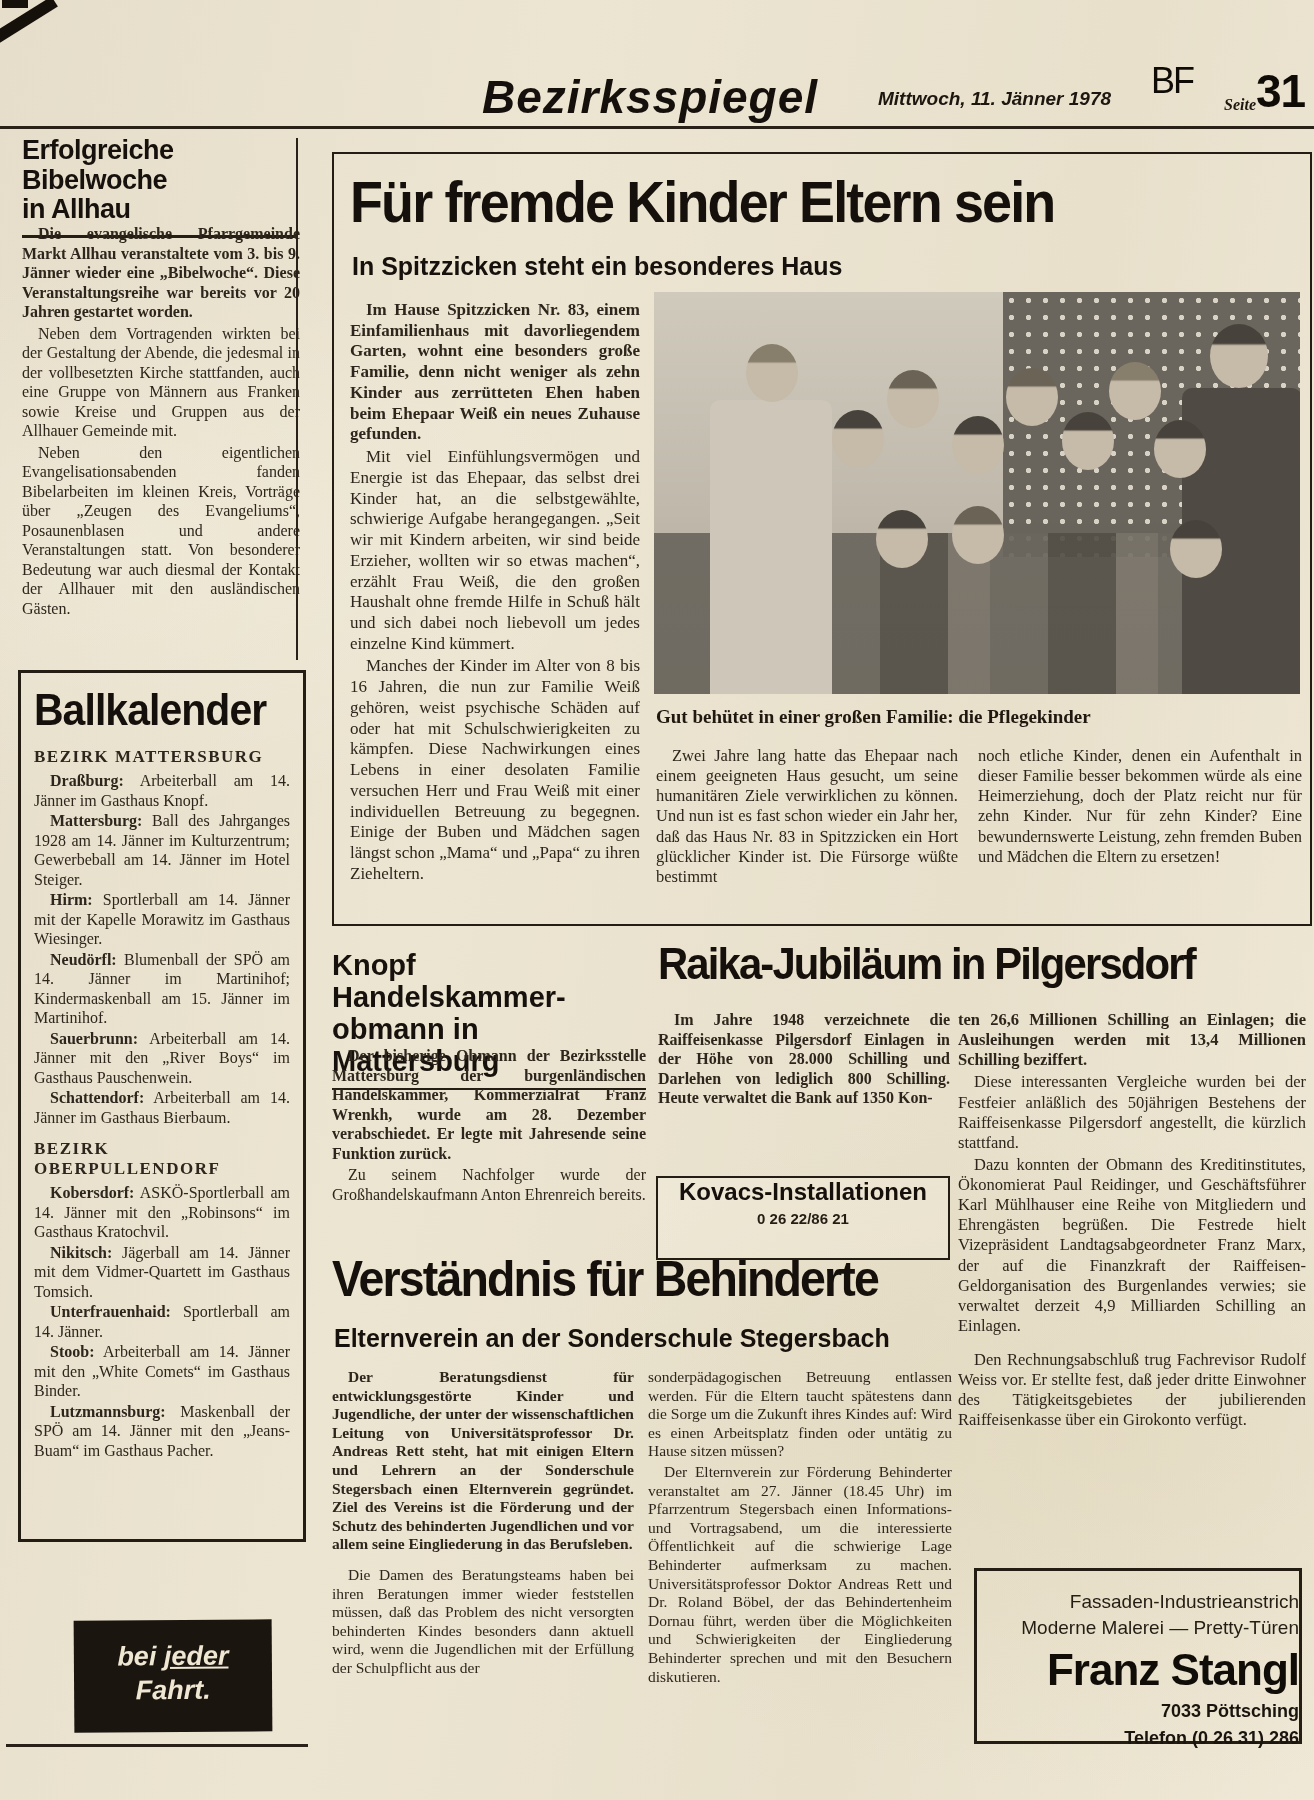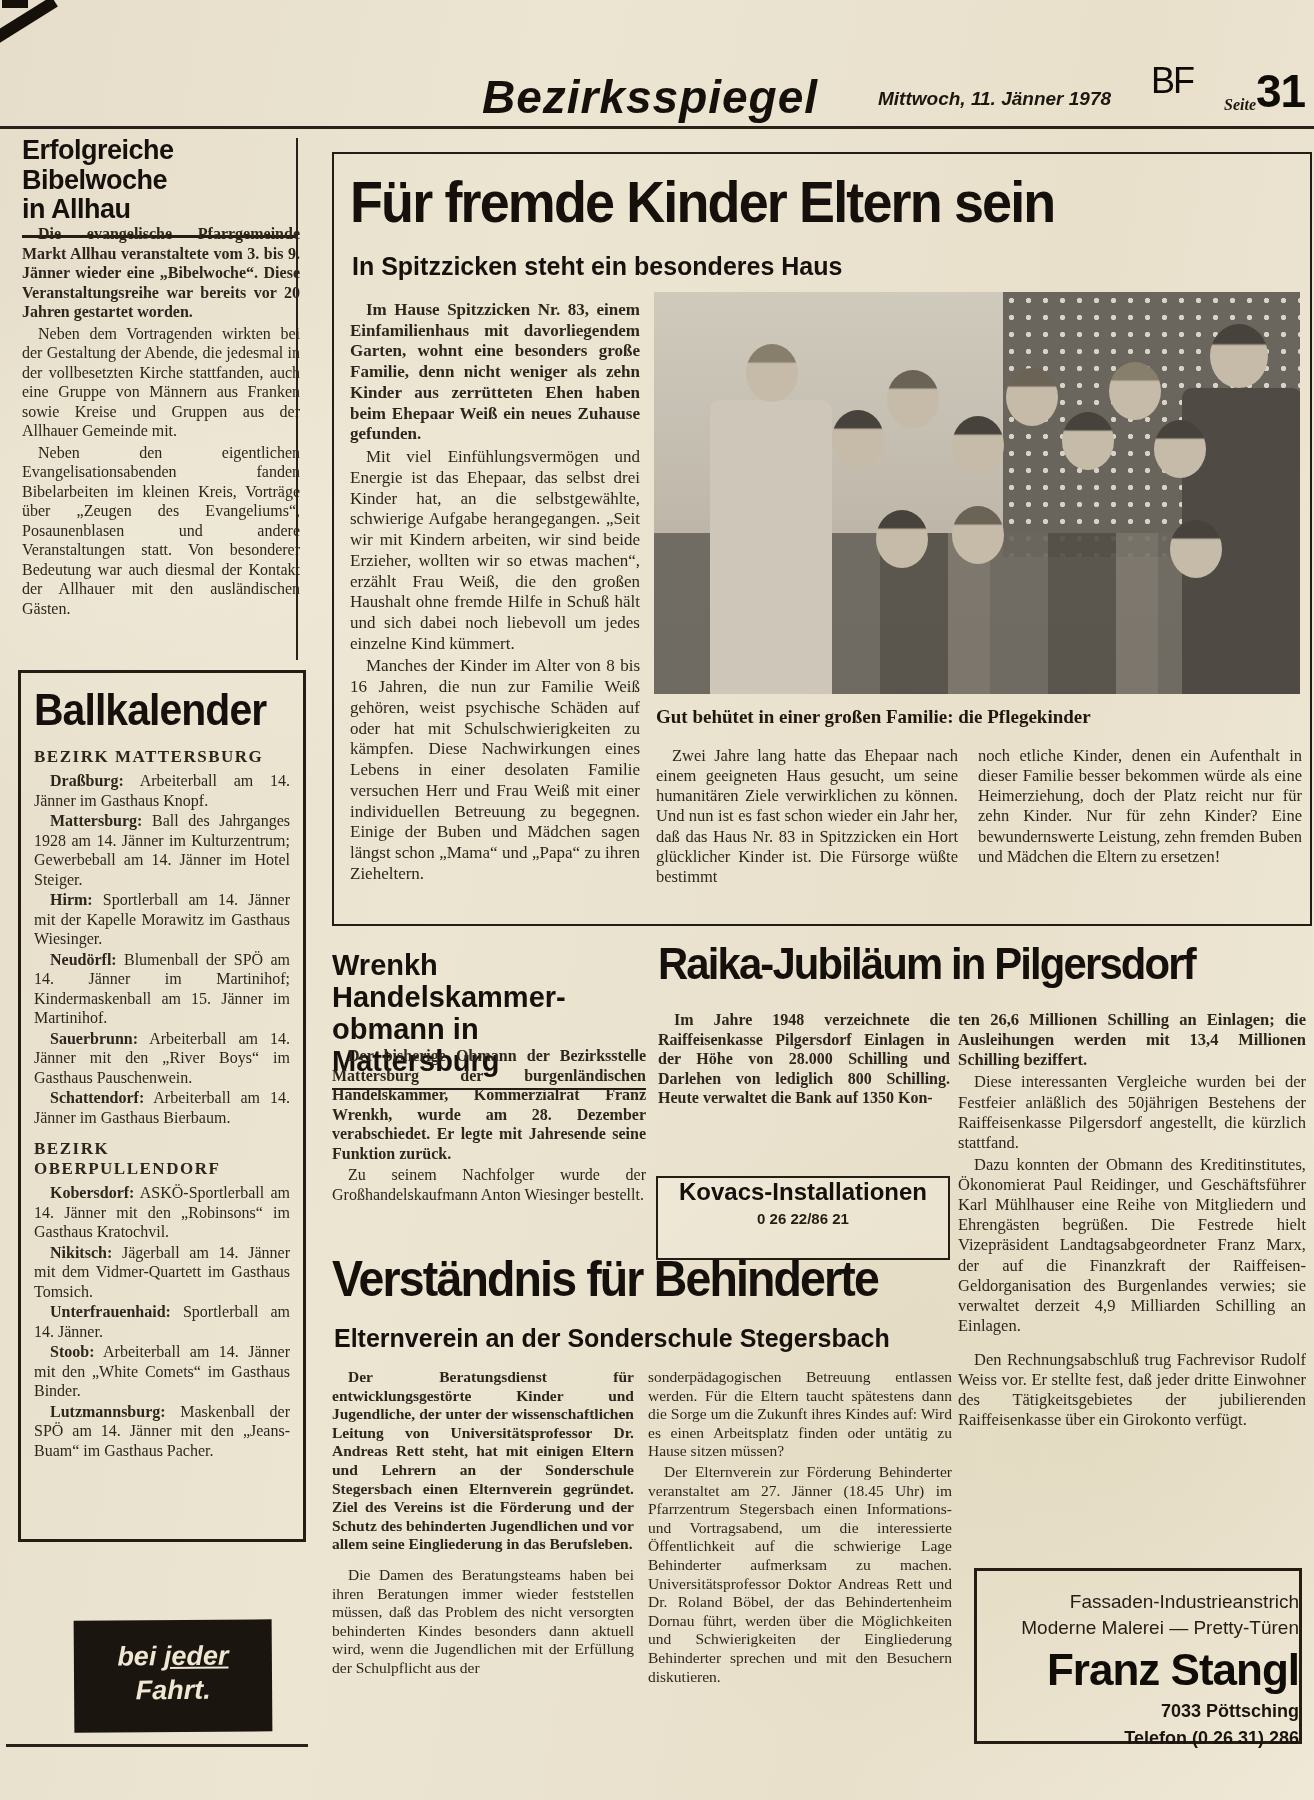--- a/index.html
+++ b/index.html
@@ -148,26 +148,26 @@
   <div class="abs caption" style="left:656px;top:706px;width:640px;">Gut behütet in einer großen Familie: die Pflegekinder</div>
 
   <div class="abs body just" style="left:656px;top:746px;width:302px;font-size:16.5px;">
     <p>Zwei Jahre lang hatte das Ehepaar nach einem geeigneten Haus gesucht, um seine humanitären Ziele verwirklichen zu können. Und nun ist es fast schon wieder ein Jahr her, daß das Haus Nr. 83 in Spitzzicken ein Hort glücklicher Kinder ist. Die Fürsorge wüßte bestimmt</p>
   </div>
   <div class="abs body just" style="left:978px;top:746px;width:324px;font-size:16.5px;">
     <p style="text-indent:0;">noch etliche Kinder, denen ein Aufenthalt in dieser Familie besser bekommen würde als eine Heimerziehung, doch der Platz reicht nur für zehn Kinder. Nur für zehn Kinder? Eine bewundernswerte Leistung, zehn fremden Buben und Mädchen die Eltern zu ersetzen!</p>
   </div>
 
   <div class="abs small-head" style="left:332px;top:950px;width:314px;font-size:29px;border-bottom:2.5px solid #241d14;padding-bottom:10px;letter-spacing:0;">
-    <div>Wrenkh Handelskammer-</div>
+    <div>Knopf Handelskammer-</div>
     <div>obmann in Mattersburg</div>
   </div>
   <div class="abs body just" style="left:332px;top:1046px;width:314px;">
     <p class="lead">Der bisherige Obmann der Bezirksstelle Mattersburg der burgenländischen Handelskammer, Kommerzialrat Franz Wrenkh, wurde am 28. Dezember verabschiedet. Er legte mit Jahresende seine Funktion zurück.</p>
-    <p>Zu seinem Nachfolger wurde der Großhandelskaufmann Anton Wiesinger bestellt.</p>
+    <p>Zu seinem Nachfolger wurde der Großhandelskaufmann Anton Ehrenreich bereits.</p>
   </div>
 
   <div class="abs cond" style="left:658px;top:938px;font-size:45px;">Raika-Jubiläum in Pilgersdorf</div>
   <div class="abs body just" style="left:658px;top:1010px;width:292px;">
     <p class="lead">Im Jahre 1948 verzeichnete die Raiffeisenkasse Pilgersdorf Einlagen in der Höhe von 28.000 Schilling und Darlehen von lediglich 800 Schilling. Heute verwaltet die Bank auf 1350 Kon-</p>
   </div>
   <div class="abs boxed kovacs" style="left:656px;top:1176px;width:294px;height:84px;border-width:2.5px;">
     <div class="name">Kovacs-Installationen</div>
     <div class="phone">0 26 22/86 21</div>
   </div>

